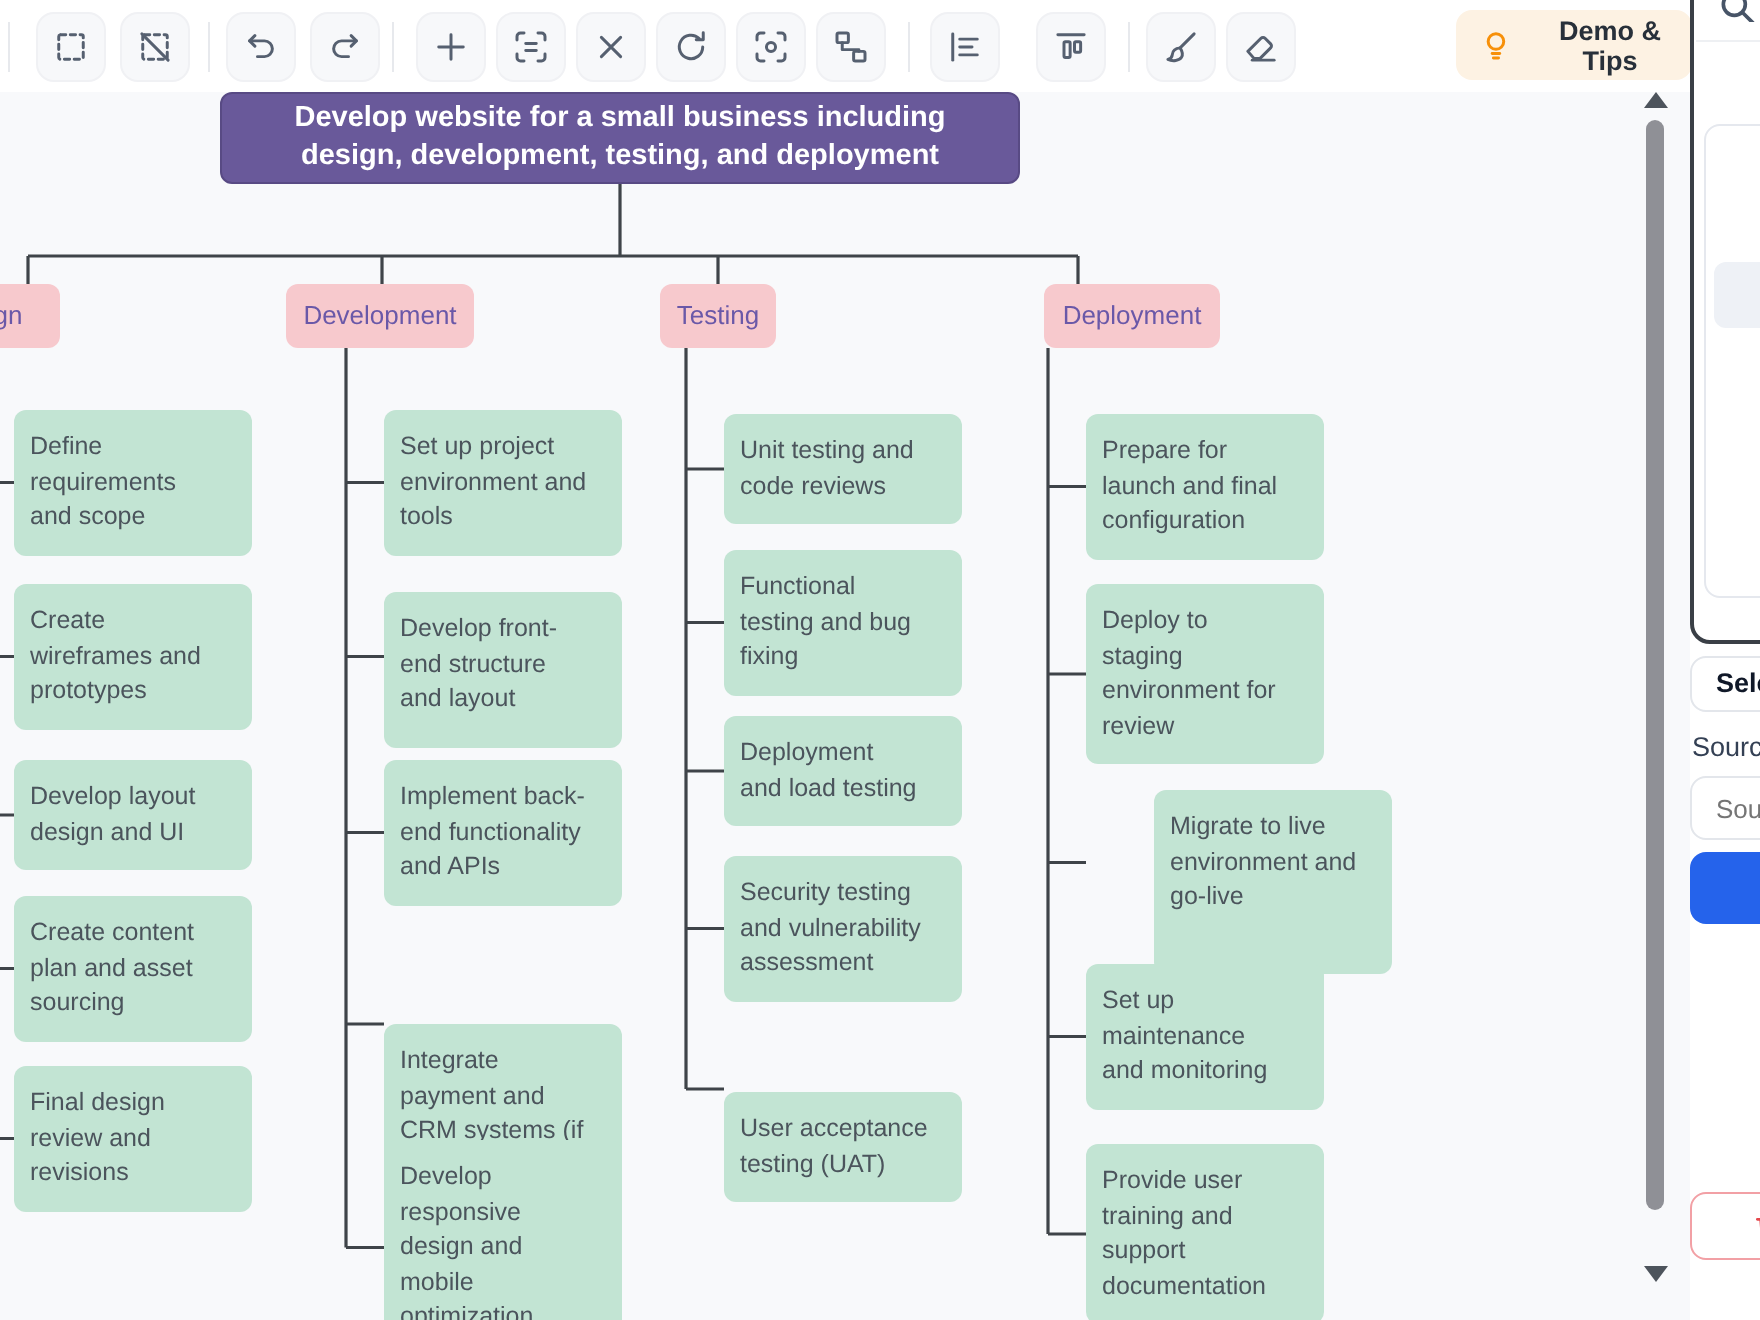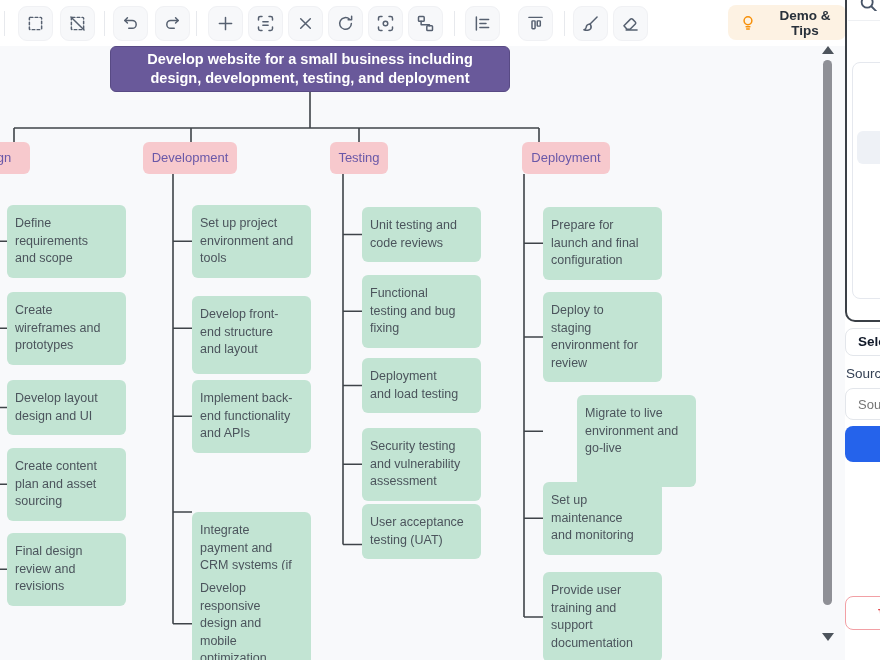--- a/index.html
+++ b/index.html
@@ -129,21 +129,21 @@
     <div class="mm-node mm-child" style="left: 362px; top: 207px; height: 55px;">Unit testing and
 code reviews</div>
     <div class="mm-node mm-child" style="left: 362px; top: 275px; height: 72.5px;">Functional
 testing and bug
 fixing</div>
     <div class="mm-node mm-child" style="left: 362px; top: 358px; height: 55px;">Deployment
 and load testing</div>
     <div class="mm-node mm-child" style="left: 362px; top: 428px; height: 72.5px;">Security testing
 and vulnerability
 assessment</div>
-    <div class="mm-node mm-child" style="left: 362px; top: 504px; height: 55px;">User acceptance
+    <div class="mm-node mm-child" style="left: 362px; top: 546px; height: 55px;">User acceptance
 testing (UAT)</div>
     <div class="mm-node mm-branch" style="left: 330px; top: 142px; width: 58px;">Testing</div>
     <div class="mm-node mm-child" style="left: 543px; top: 207px; height: 72.5px;">Prepare for
 launch and final
 configuration</div>
     <div class="mm-node mm-child" style="left: 543px; top: 292px; height: 90px;">Deploy to
 staging
 environment for
 review</div>
     <div class="mm-node mm-child" style="left: 543px; top: 395px; height: 92px; margin-left: 34px;">Migrate to live

